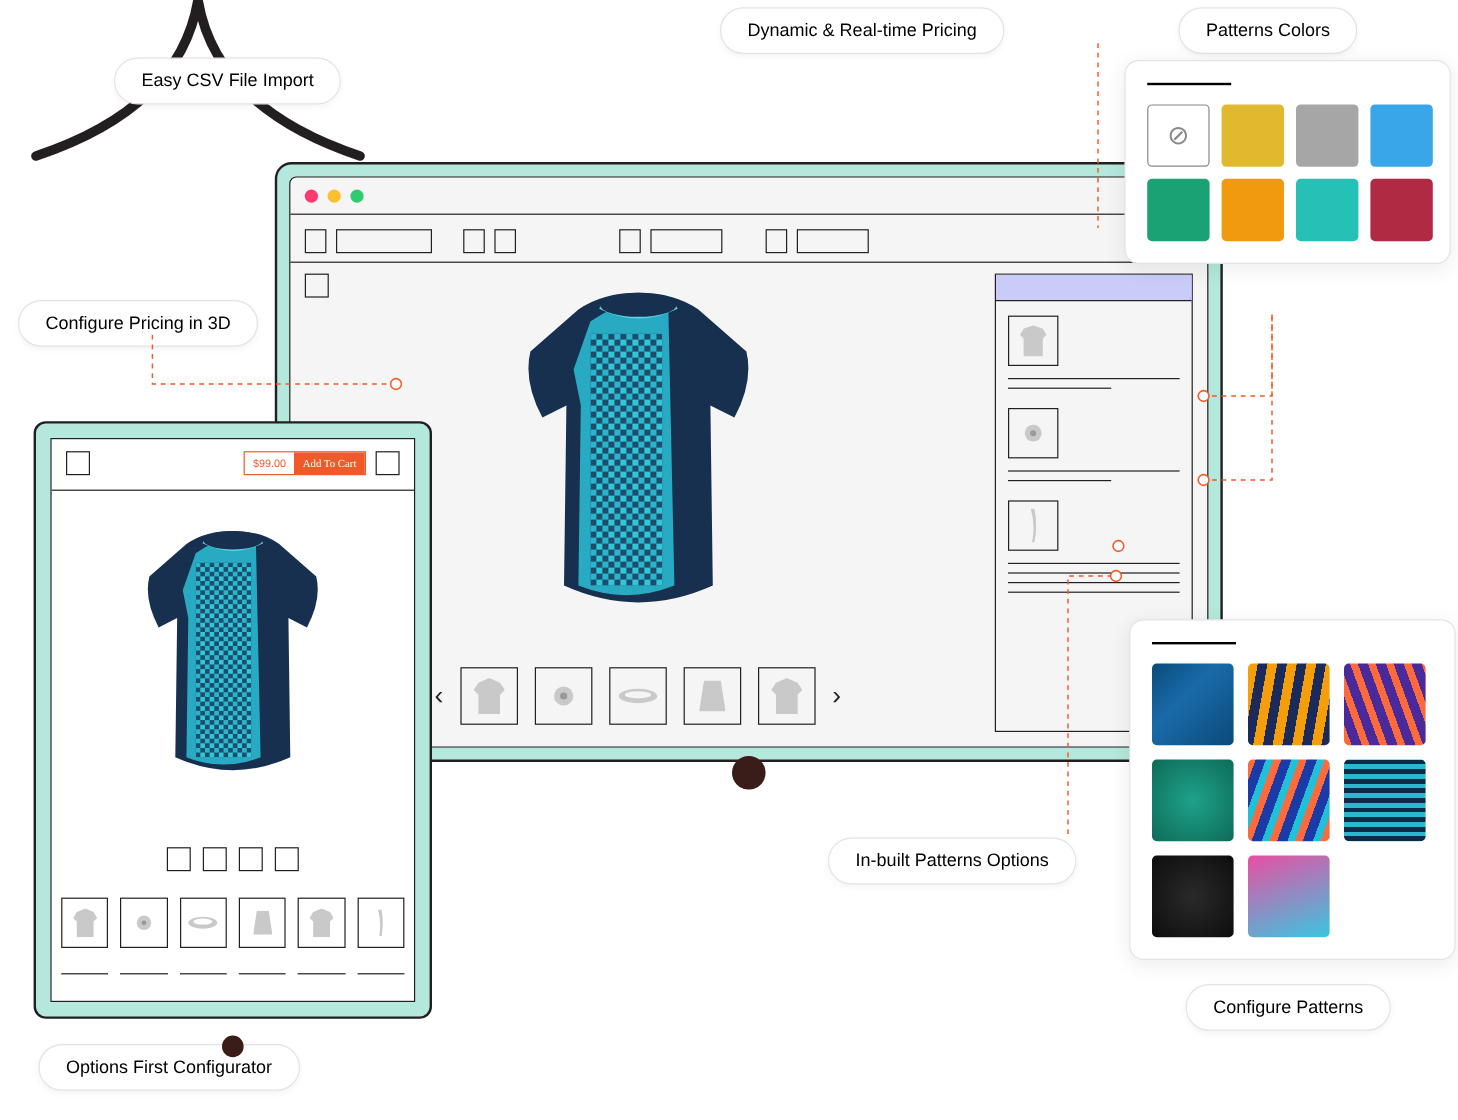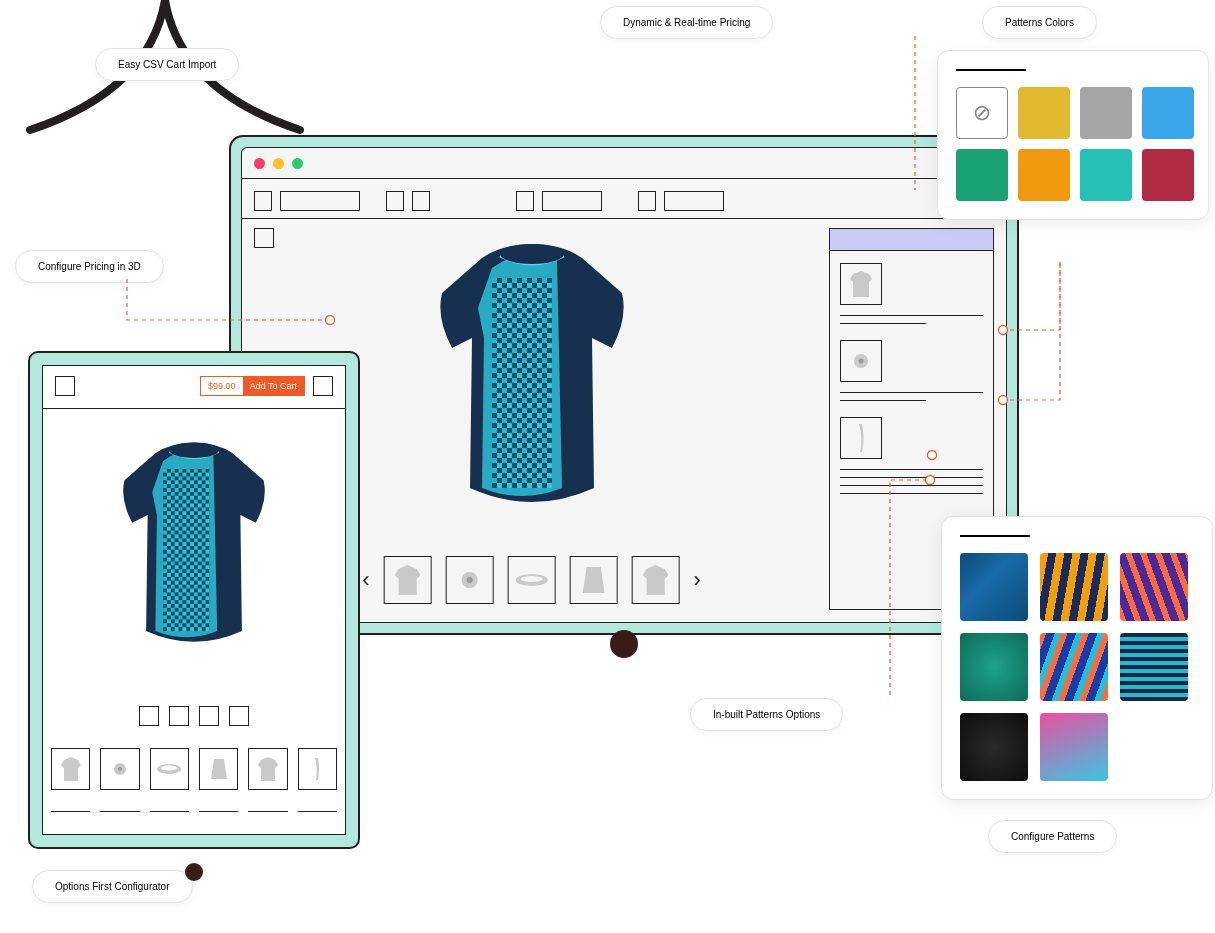--- a/index.html
+++ b/index.html
@@ -11,21 +11,21 @@
     background: #fff;
     position: relative;
     color: #000;
   }
   .pill {
     position: absolute;
     background: #fff;
     border: 1px solid #e3e3e3;
     border-radius: 999px;
     padding: 10px 22px;
-    font-size: 10px;
+    font-size: 15px;
     font-weight: 500;
     white-space: nowrap;
     box-shadow: 0 2px 6px rgba(0,0,0,.05);
   }
 
   
   .monitor {
     position: absolute;
     left: 229px; top: 135px;
     width: 790px; height: 500px;
@@ -78,21 +78,21 @@
   
   .tablet{
     position:absolute;left:28px;top:351px;width:332px;height:498px;
     background:#b4e8dd;border:2px solid #231f20;border-radius:10px;padding:12px;
   }
   .tablet-inner{width:100%;height:100%;background:#fff;border:1.5px solid #231f20;position:relative;}
   .t-top{position:absolute;top:10px;left:12px;right:12px;display:flex;align-items:center;gap:8px;}
   .t-sq{width:20px;height:20px;border:1.5px solid #231f20;}
   .t-price{margin-left:auto;display:flex;border:1px solid #f05a28;font-size:9px;}
   .t-price .p{color:#f05a28;padding:4px 7px;}
-  .t-price .b{background:#f05a28;color:#fff;padding:4px 7px;}
+  .t-price .b{background:#f05a28;color:#fff;padding:4px 7px;font-family:Liberation Serif, serif;}
   .t-hr{position:absolute;left:0;right:0;top:42px;border-top:1.5px solid #231f20;}
   .t-shirt{position:absolute;left:50%;top:70px;transform:translateX(-50%);}
   .t-squares{position:absolute;top:340px;left:50%;transform:translateX(-50%);display:flex;gap:10px;}
   .t-squares div{width:20px;height:20px;border:1.5px solid #231f20;}
   .t-thumbs{position:absolute;bottom:44px;left:8px;right:8px;display:flex;gap:10px;justify-content:space-between;}
   .t-th{flex:1;height:42px;border:1.5px solid #231f20;display:flex;align-items:center;justify-content:center;}
   .t-lines{position:absolute;bottom:22px;left:8px;right:8px;display:flex;gap:10px;}
   .t-lines div{flex:1;border-top:1.3px solid #231f20;}
   .tablet-home{position:absolute;left:50%;bottom:-34px;transform:translateX(-50%);width:18px;height:18px;border-radius:50%;background:#3a1c18;}
 
@@ -120,21 +120,21 @@
   .shirt-trim{fill:none;stroke:#5ed4e6;stroke-width:3;}
 
   .thumb-icon{fill:#c9c9c9;}
 </style>
 </head>
 <body>
 
 
 
 
-<div class="pill" style="left:95px;top:48px;">Easy CSV Cart Import</div>
+<div class="pill" style="left:95px;top:48px;">Easy CSV File Import</div>
 <div class="pill" style="left:600px;top:6px;">Dynamic &amp; Real-time Pricing</div>
 <div class="pill" style="left:982px;top:6px;">Patterns Colors</div>
 <div class="pill" style="left:15px;top:250px;">Configure Pricing in 3D</div>
 <div class="pill" style="left:690px;top:698px;">In-built Patterns Options</div>
 <div class="pill" style="left:32px;top:870px;">Options First Configurator</div>
 <div class="pill" style="left:988px;top:820px;">Configure Patterns</div>
 
 
 <div class="monitor">
   <div class="monitor-inner">

